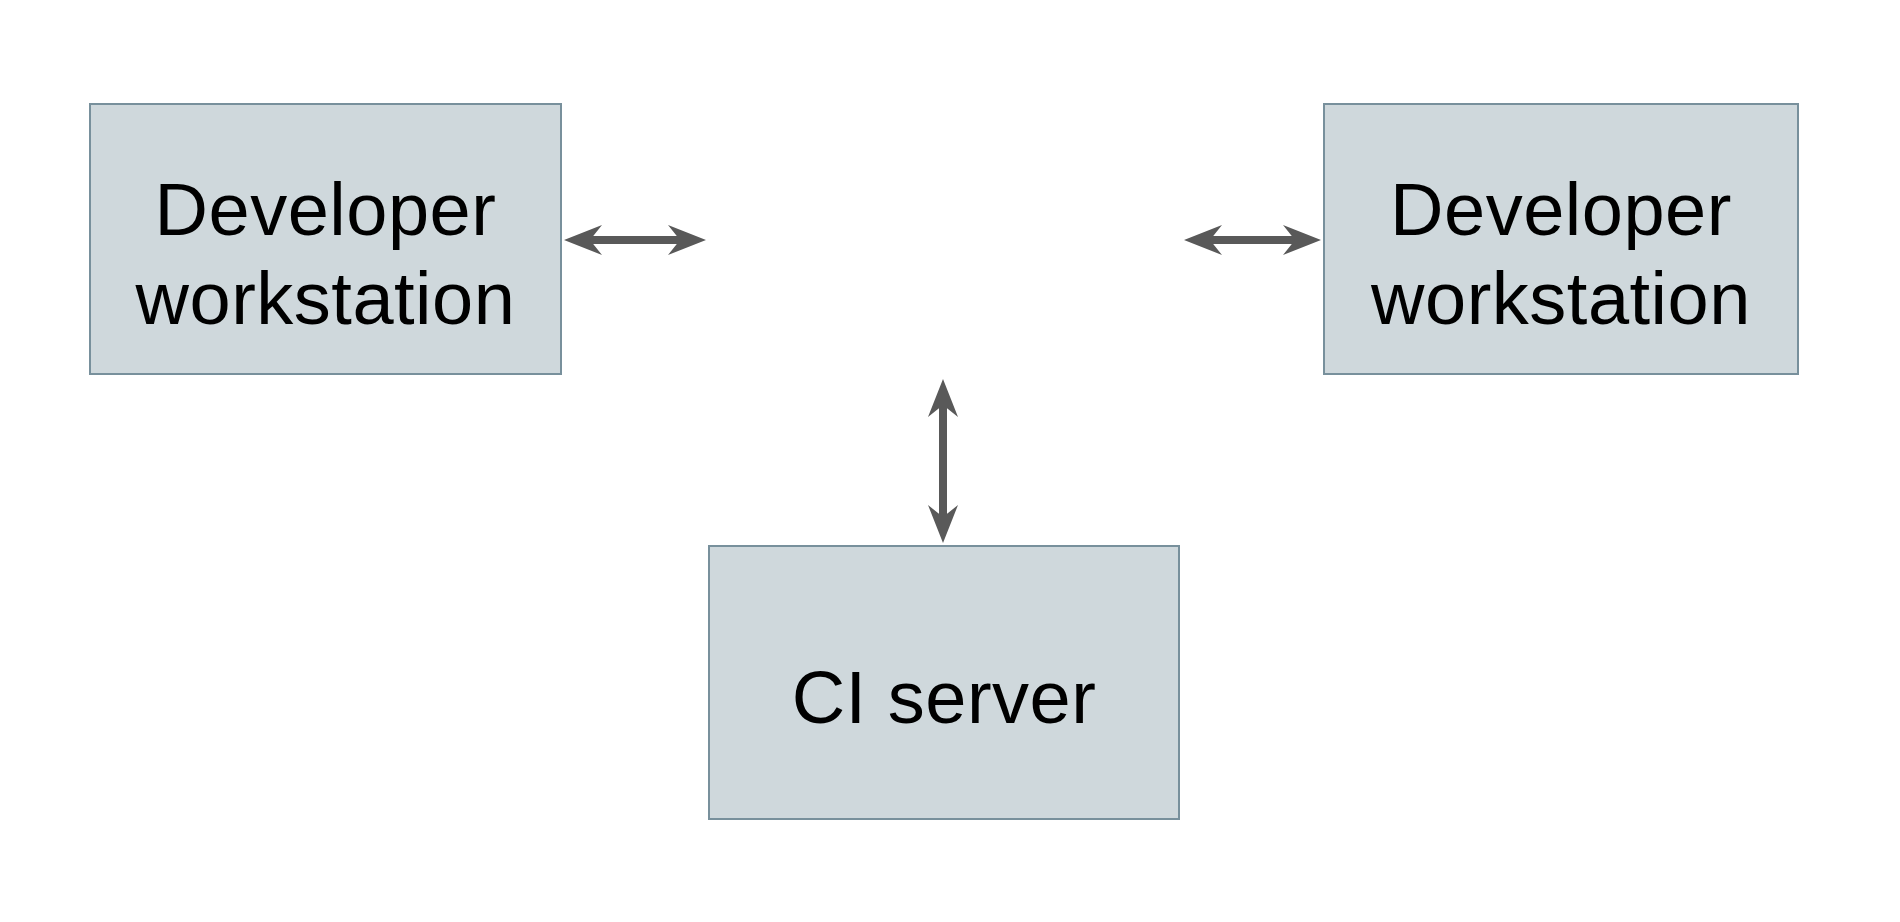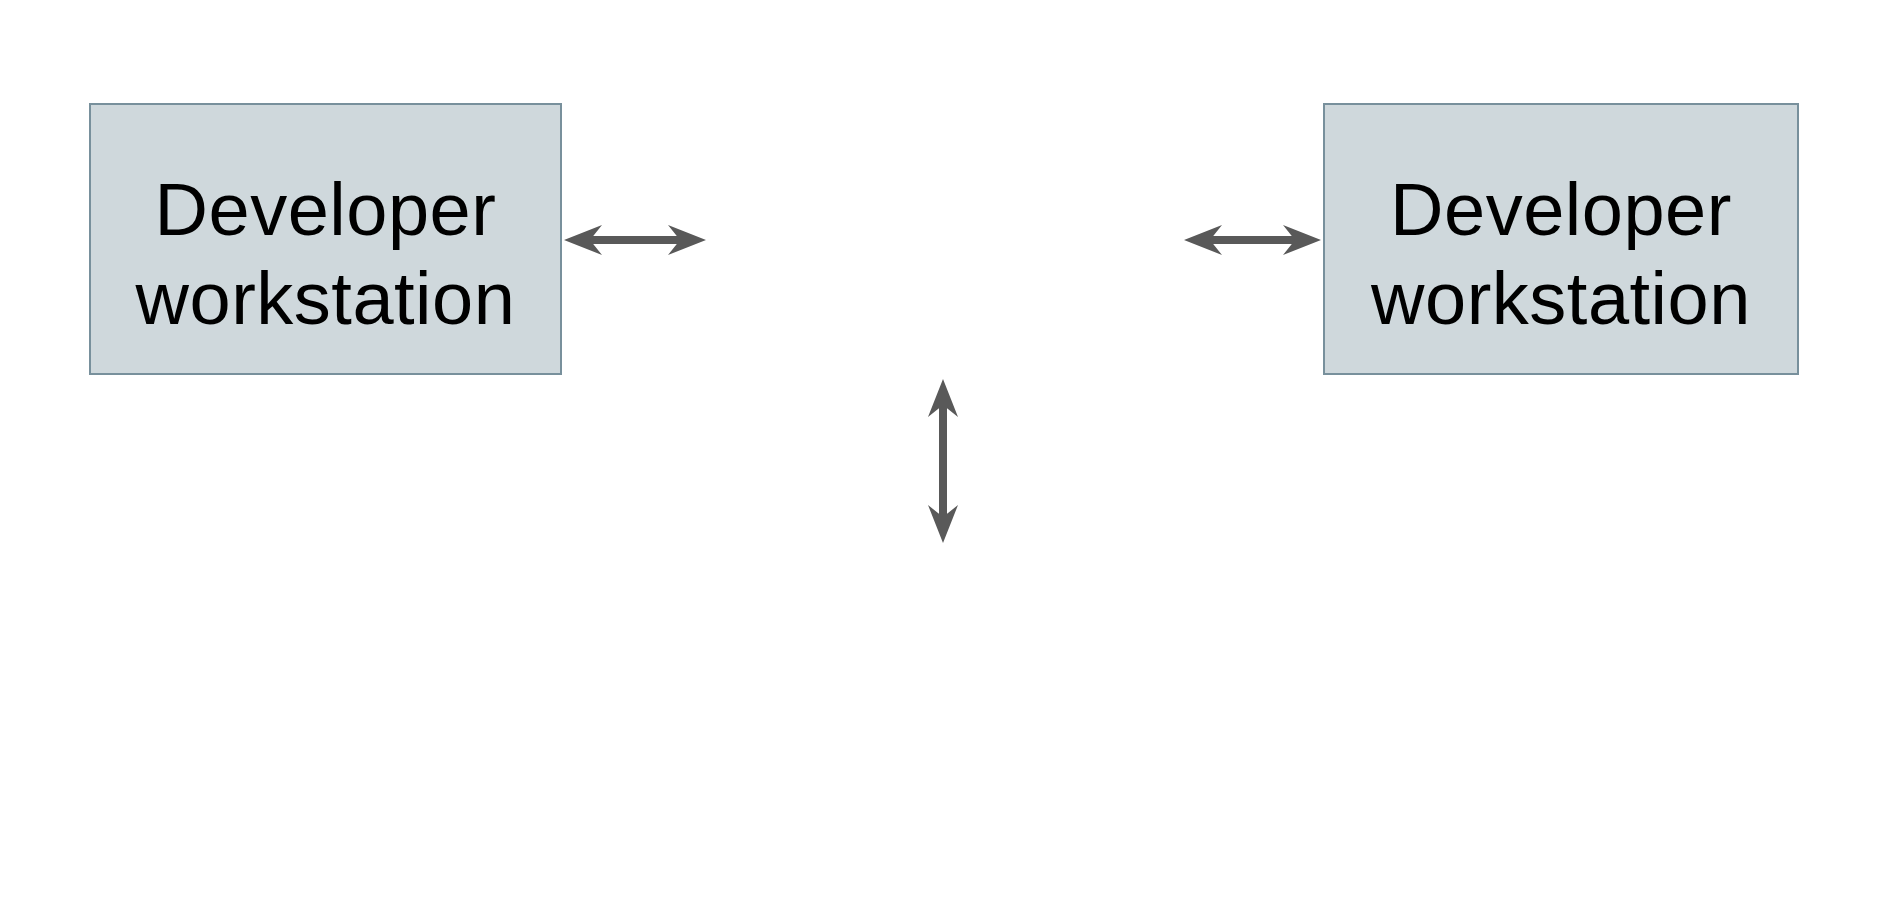--- a/index.html
+++ b/index.html
@@ -85,14 +85,17 @@
     <span class="node-label">Developer
 workstation</span>
   </div>
 
 
   <div class="node node-dev-right">
     <span class="node-label">Developer
 workstation</span>
   </div>
 
+  <div class="node node-ci">
+    <span class="node-label">CI server</span>
+  </div>
 
 </div>
 
 </body></html>

